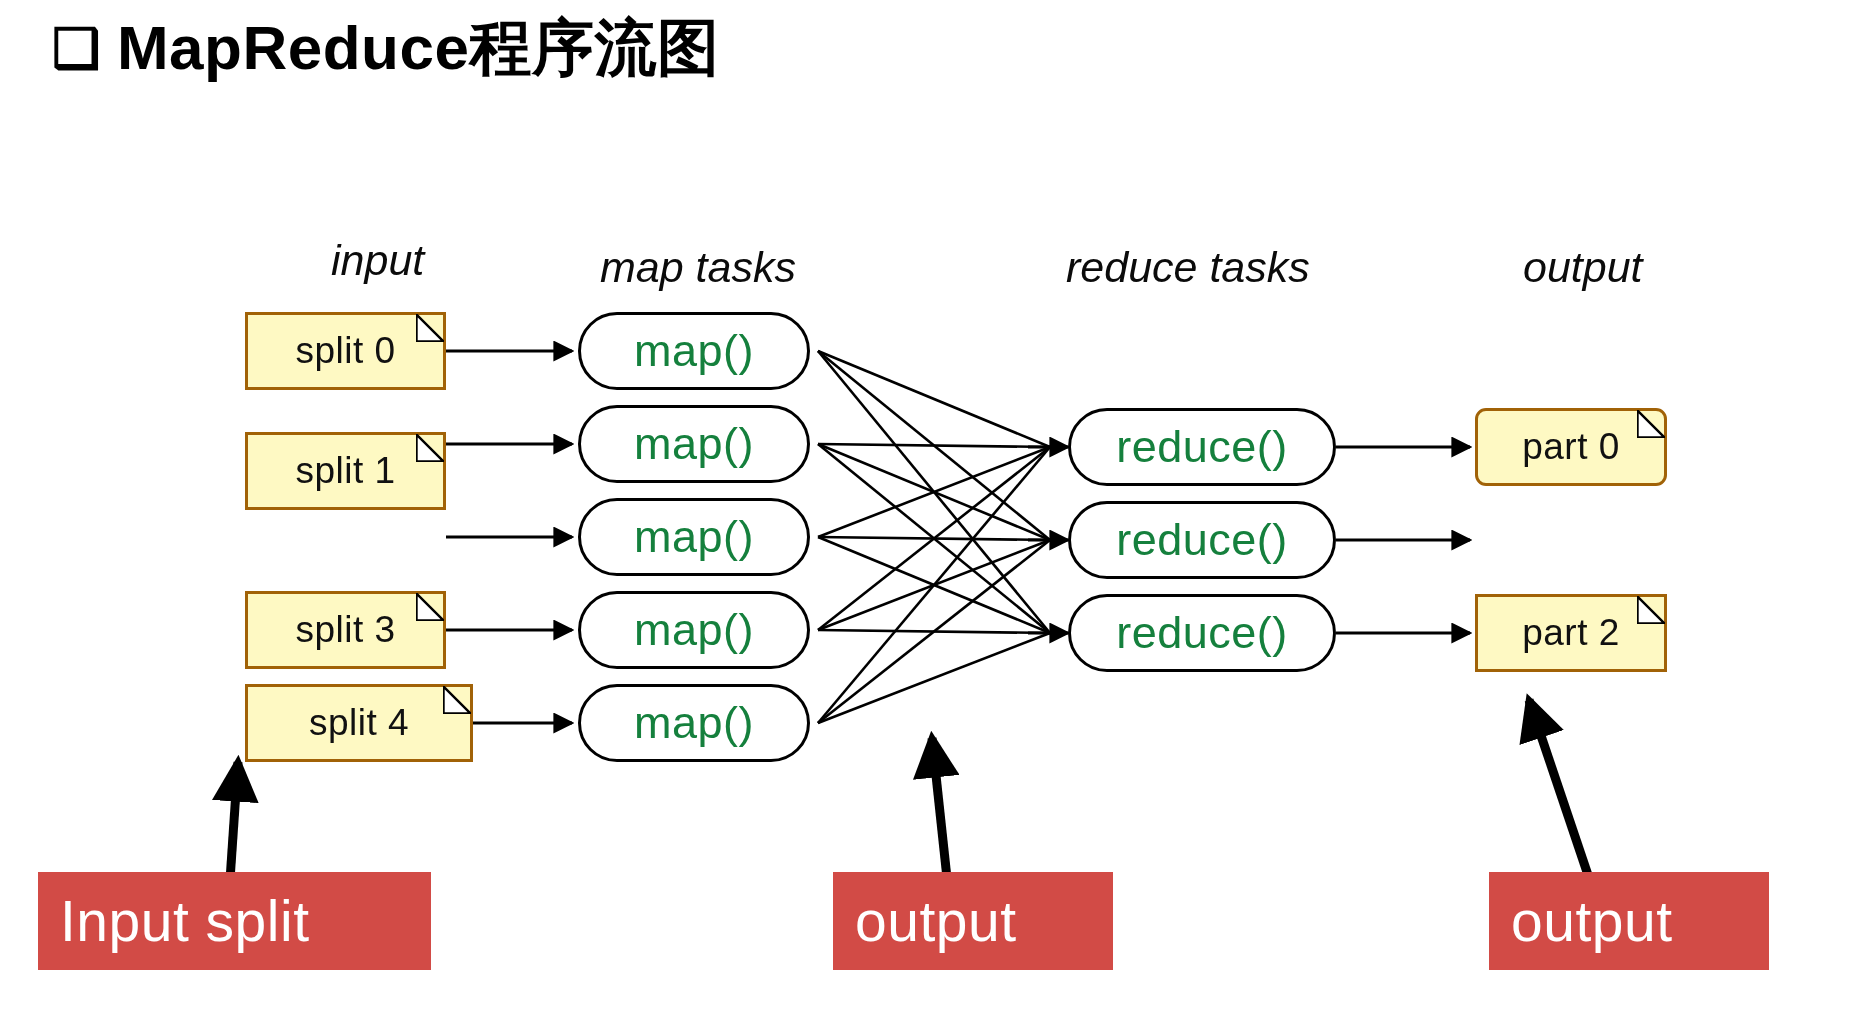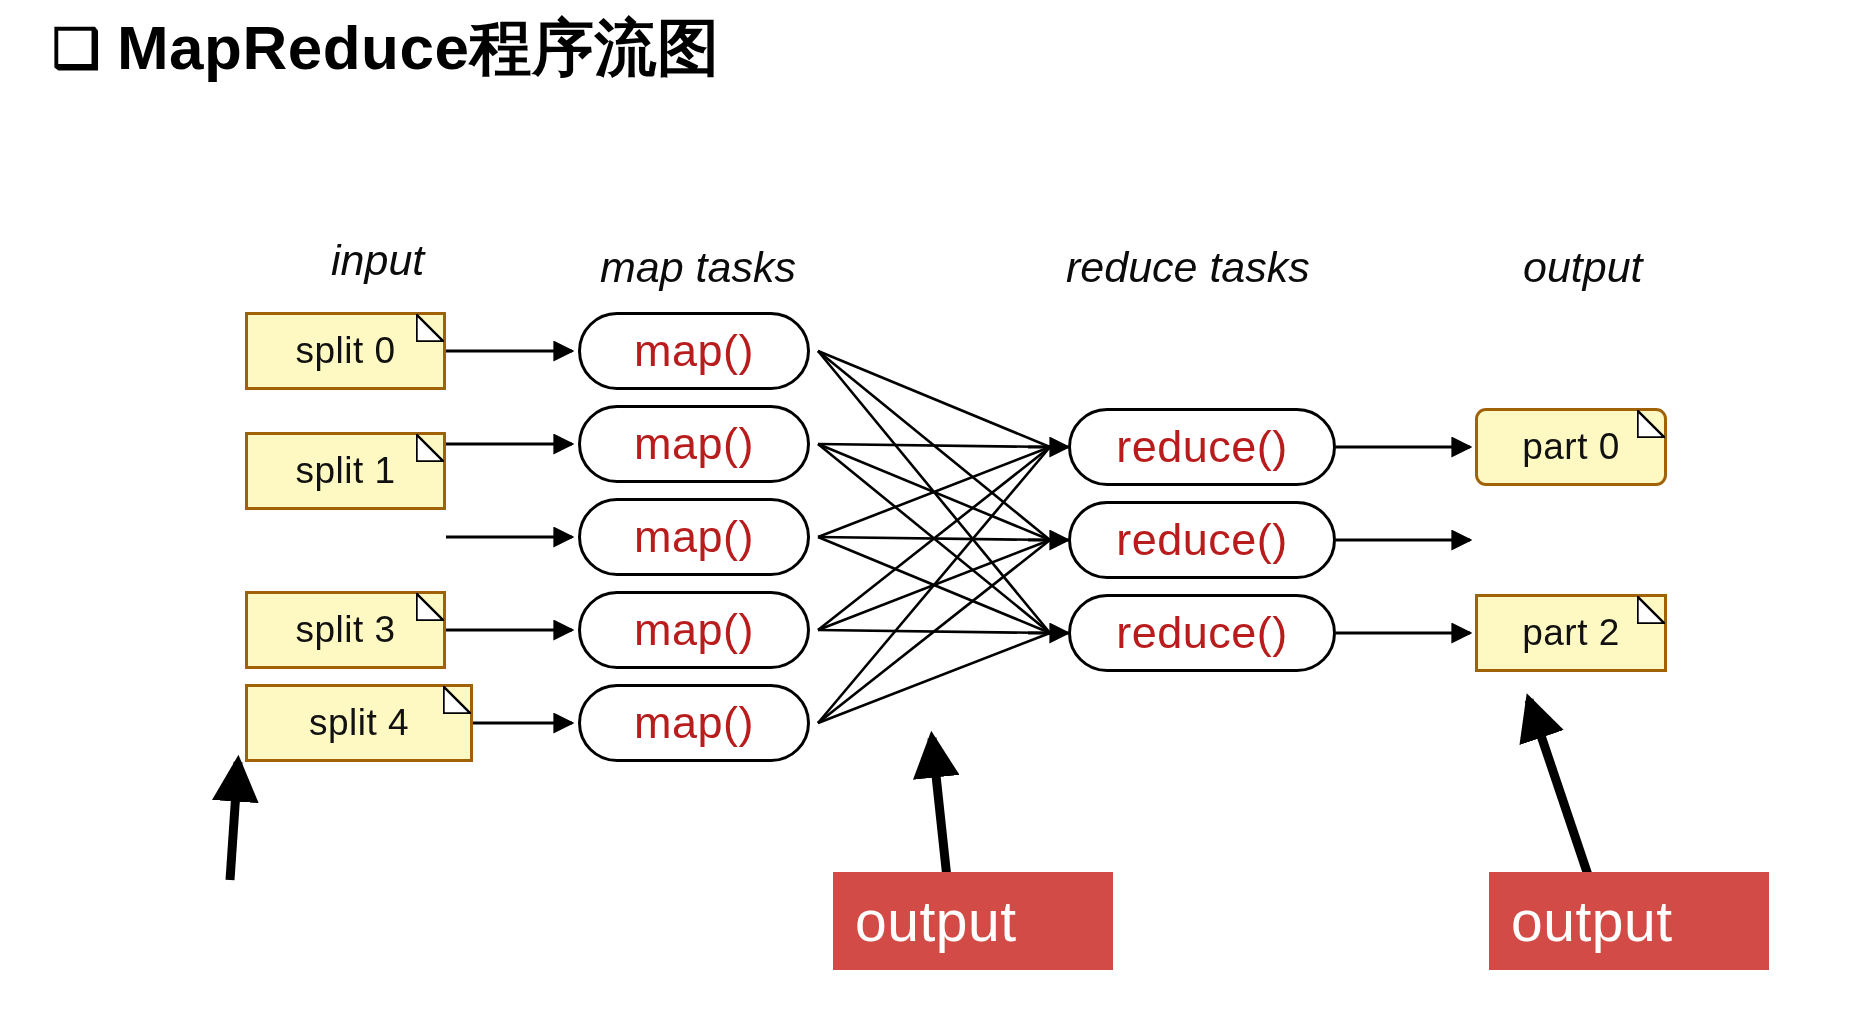--- a/index.html
+++ b/index.html
@@ -87,21 +87,21 @@
   .pill-box {
     position: absolute;
     box-sizing: border-box;
     border: 3px solid #000000;
     border-radius: 44px;
     background: #ffffff;
     display: flex;
     align-items: center;
     justify-content: center;
     font-size: 45px;
-    color: #b91c1c;
+    color: #15803d;
     letter-spacing: 0.5px;
   }
 
   
   .callout {
     position: absolute;
     box-sizing: border-box;
     display: flex;
     align-items: center;
     justify-content: flex-start;
@@ -243,20 +243,23 @@
     </svg>
     <span>part 0</span>
   </div>
   <div class="doc-box" style="left:1475px; top:594px; width:192px; height:78px;">
     <svg class="dogear" viewBox="0 0 28 28">
       <path d="M0.5,0.5 L27.5,27.5 L0.5,27.5 Z" fill="#ffffff" stroke="#000000" stroke-width="2.4"></path>
     </svg>
     <span>part 2</span>
   </div>
 
+  <div class="callout" style="left:38px; top:872px; width:393px; height:98px; background:#D24B46;">
+    <span>Input split</span>
+  </div>
   <div class="callout" style="left:833px; top:872px; width:280px; height:98px; background:#D24B46;">
     <span>output</span>
   </div>
   <div class="callout" style="left:1489px; top:872px; width:280px; height:98px; background:#D24B46;">
     <span>output</span>
   </div>
 
 </div>
 
 </body></html>

